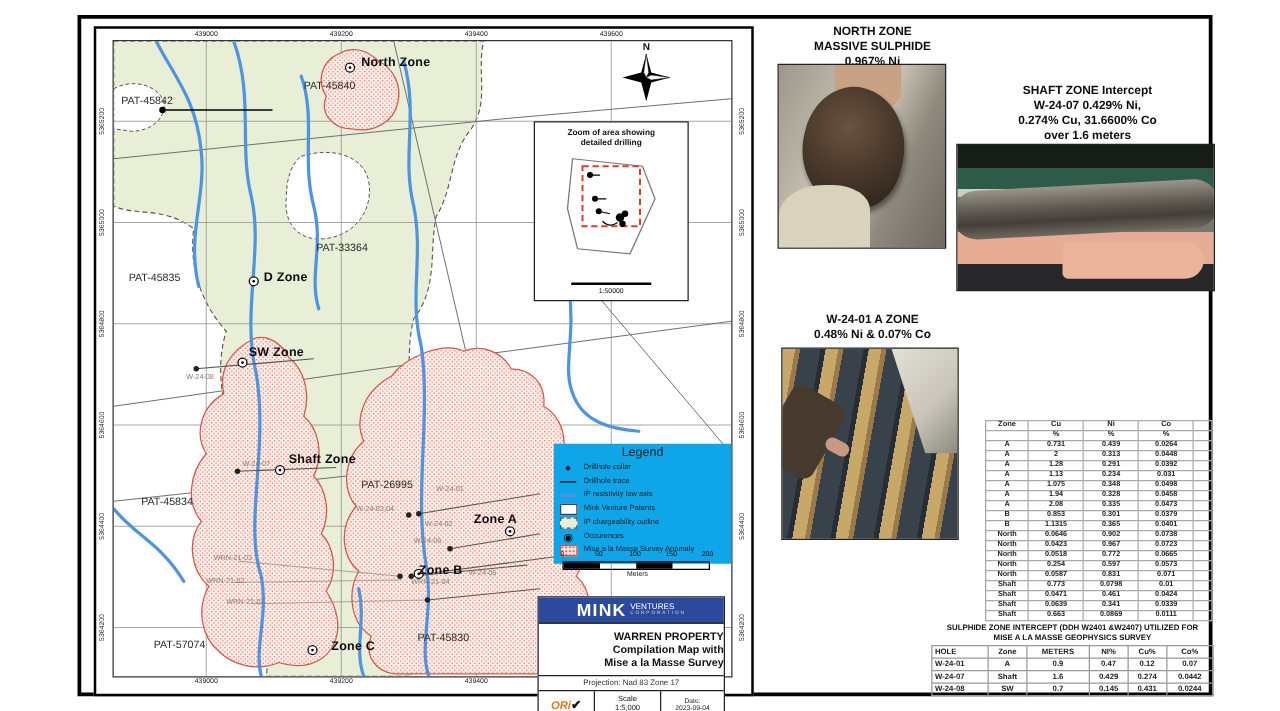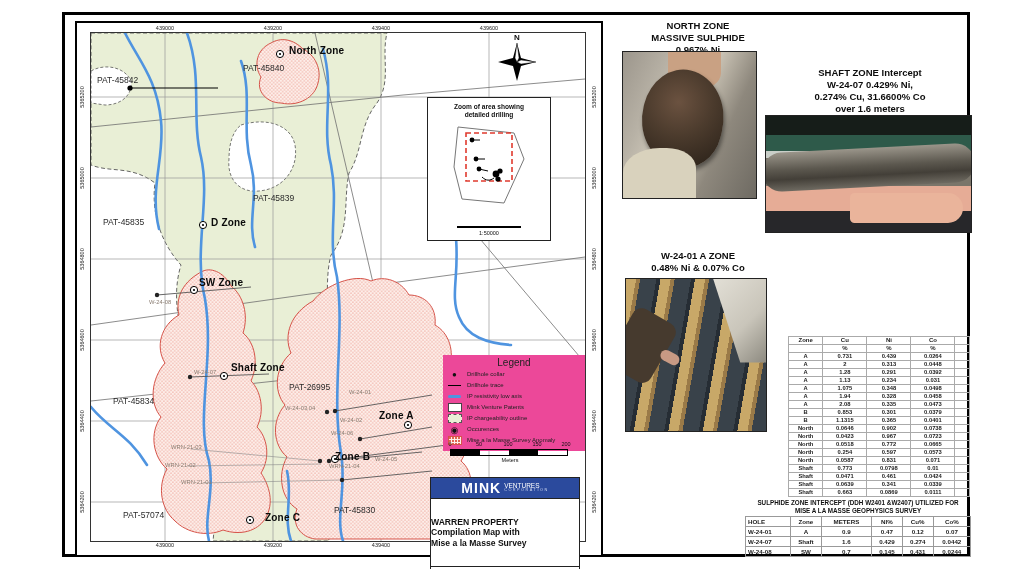--- a/index.html
+++ b/index.html
@@ -36,21 +36,21 @@
   .compass{position:absolute;left:404px;top:0;width:44px;height:60px;text-align:center;}
   .compass .n{font-size:8px;font-weight:bold;}
 
   
   .inset{position:absolute;left:336px;top:64px;width:122px;height:142px;background:#fff;border:1.4px solid #222;}
   .inset-title{font-size:6.6px;font-weight:bold;text-align:center;line-height:1.25;margin-top:5px;}
   .inset-scale{position:absolute;bottom:4px;left:0;right:0;text-align:center;font-size:5.5px;}
   .inset-scale .bar{display:block;width:64px;height:2px;background:#000;margin:0 auto 2px;}
 
   
-  .legend{position:absolute;left:352px;top:322px;width:134px;background:#ec4899;padding:2px 4px 4px;}
+  .legend{position:absolute;left:352px;top:322px;width:134px;background:#0ea5e9;padding:2px 4px 4px;}
   .legend-title{font-size:10px;text-align:center;margin-bottom:2px;color:#222;}
   .lg-item{display:flex;align-items:center;gap:5px;margin:2px 0;}
   .lg-item .sw{width:15px;flex:0 0 15px;height:9px;position:relative;display:flex;align-items:center;justify-content:center;}
   .lg-item .lb{font-size:6px;color:#222;line-height:1.15;}
   [data-type="collar"] .sw::before{content:"●";font-size:8px;}
   [data-type="trace"] .sw::before{content:"";width:13px;height:1.6px;background:#000;}
   [data-type="blue"] .sw::before{content:"";width:13px;height:2.6px;background:#4f94e0;border-radius:2px;}
   [data-type="patent"] .sw::before{content:"";width:12px;height:7px;background:#fff;border:1px solid #444;}
   [data-type="charge"] .sw::before{content:"";width:12px;height:7px;background:#e9efd6;border:1px dashed #555;}
   [data-type="occ"] .sw::before{content:"◉";font-size:9px;}
@@ -68,21 +68,21 @@
   .sb-bar i{flex:1;}
   .sb-bar i:nth-child(odd){background:#000;}
   .sb-unit{text-align:center;font-size:5.5px;margin-top:1px;}
 
   
   .titleblock{position:absolute;left:353px;top:454px;width:148px;background:#fff;border:1px solid #222;z-index:5;}
   .tb-banner{height:20px;background:#2b4a9d;display:flex;align-items:center;justify-content:center;gap:3px;border-bottom:1px solid #222;}
   .tb-mink{color:#fff;font-weight:bold;font-size:14px;letter-spacing:1px;}
   .tb-vent{color:#fff;font-size:6.5px;line-height:1;}
   .tb-corp{color:#cfd8f2;font-size:3.8px;letter-spacing:1.5px;line-height:1;}
-  .tb-titles{text-align:left;font-weight:bold;font-size:8.6px;line-height:1.22;padding:18px 0;border-bottom:1px solid #222;}
+  .tb-titles{text-align:right;font-weight:bold;font-size:8.6px;line-height:1.22;padding:5px 0;border-bottom:1px solid #222;}
   .tb-proj{text-align:center;font-size:6.3px;padding:2px 0;border-bottom:1px solid #222;color:#333;}
   .tb-bottom{display:flex;height:22px;}
   .tb-bottom>div{border-right:1px solid #222;display:flex;flex-direction:column;align-items:center;justify-content:center;}
   .tb-bottom>div:last-child{border-right:none;}
   .tb-logo{width:44px;font-weight:bold;font-style:italic;font-size:9px;color:#d87818;flex-direction:row!important;gap:0;}
   .tb-logo .chk{color:#111;font-size:10px;font-style:normal;}
   .tb-scale{width:52px;font-size:6px;line-height:1.2;}
   .tb-date{flex:1;font-size:5.4px;line-height:1.2;color:#222;}
 
   
@@ -284,21 +284,21 @@
             <span class="zlabel" style="left: 120px; top: 184px;">D Zone</span>
             <span class="zlabel" style="left: 108px; top: 244px;">SW Zone</span>
             <span class="zlabel" style="left: 140px; top: 329px;">Shaft Zone</span>
             <span class="zlabel" style="left: 288px; top: 377px;">Zone A</span>
             <span class="zlabel" style="left: 244px; top: 418px;">Zone B</span>
             <span class="zlabel" style="left: 174px; top: 479px;">Zone C</span>
           </div>
         <div>
             <span class="plabel" style="left: 6px; top: 42px;">PAT-45842</span>
             <span class="plabel" style="left: 152px; top: 30px;">PAT-45840</span>
-            <span class="plabel" style="left: 162px; top: 160px;">PAT-45839</span>
+            <span class="plabel" style="left: 162px; top: 160px;">PAT-33364</span>
             <span class="plabel" style="left: 12px; top: 184px;">PAT-45835</span>
             <span class="plabel" style="left: 22px; top: 363px;">PAT-45834</span>
             <span class="plabel" style="left: 198px; top: 349px;">PAT-26995</span>
             <span class="plabel" style="left: 32px; top: 477px;">PAT-57074</span>
             <span class="plabel" style="left: 243px; top: 472px;">PAT-45830</span>
           </div>
         <div>
             <span class="dlabel" style="left: 58px; top: 266px;">W-24-08</span>
             <span class="dlabel" style="left: 103px; top: 336px;">W-24-07</span>
             <span class="dlabel" style="left: 258px; top: 356px;">W-24-01</span>

